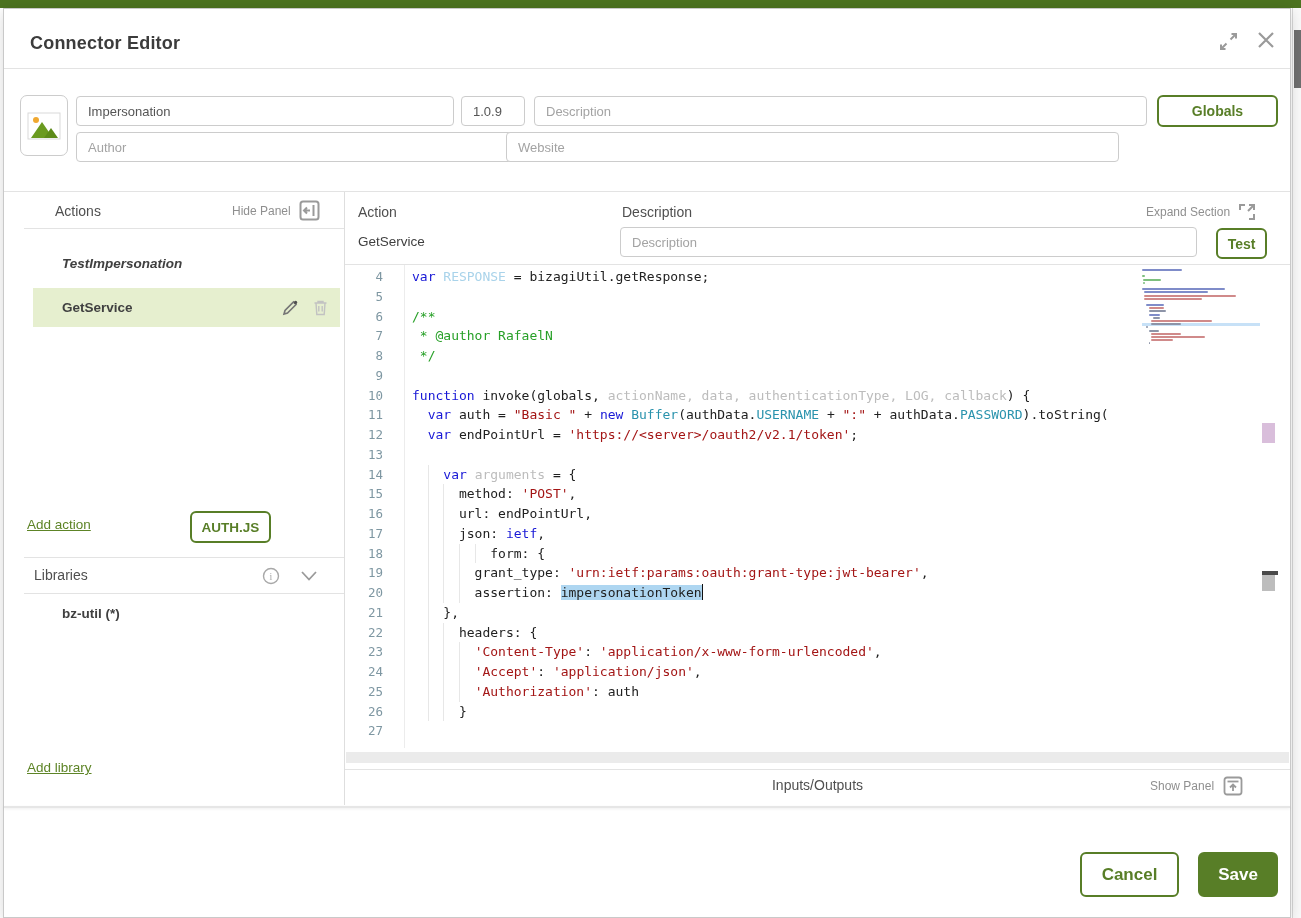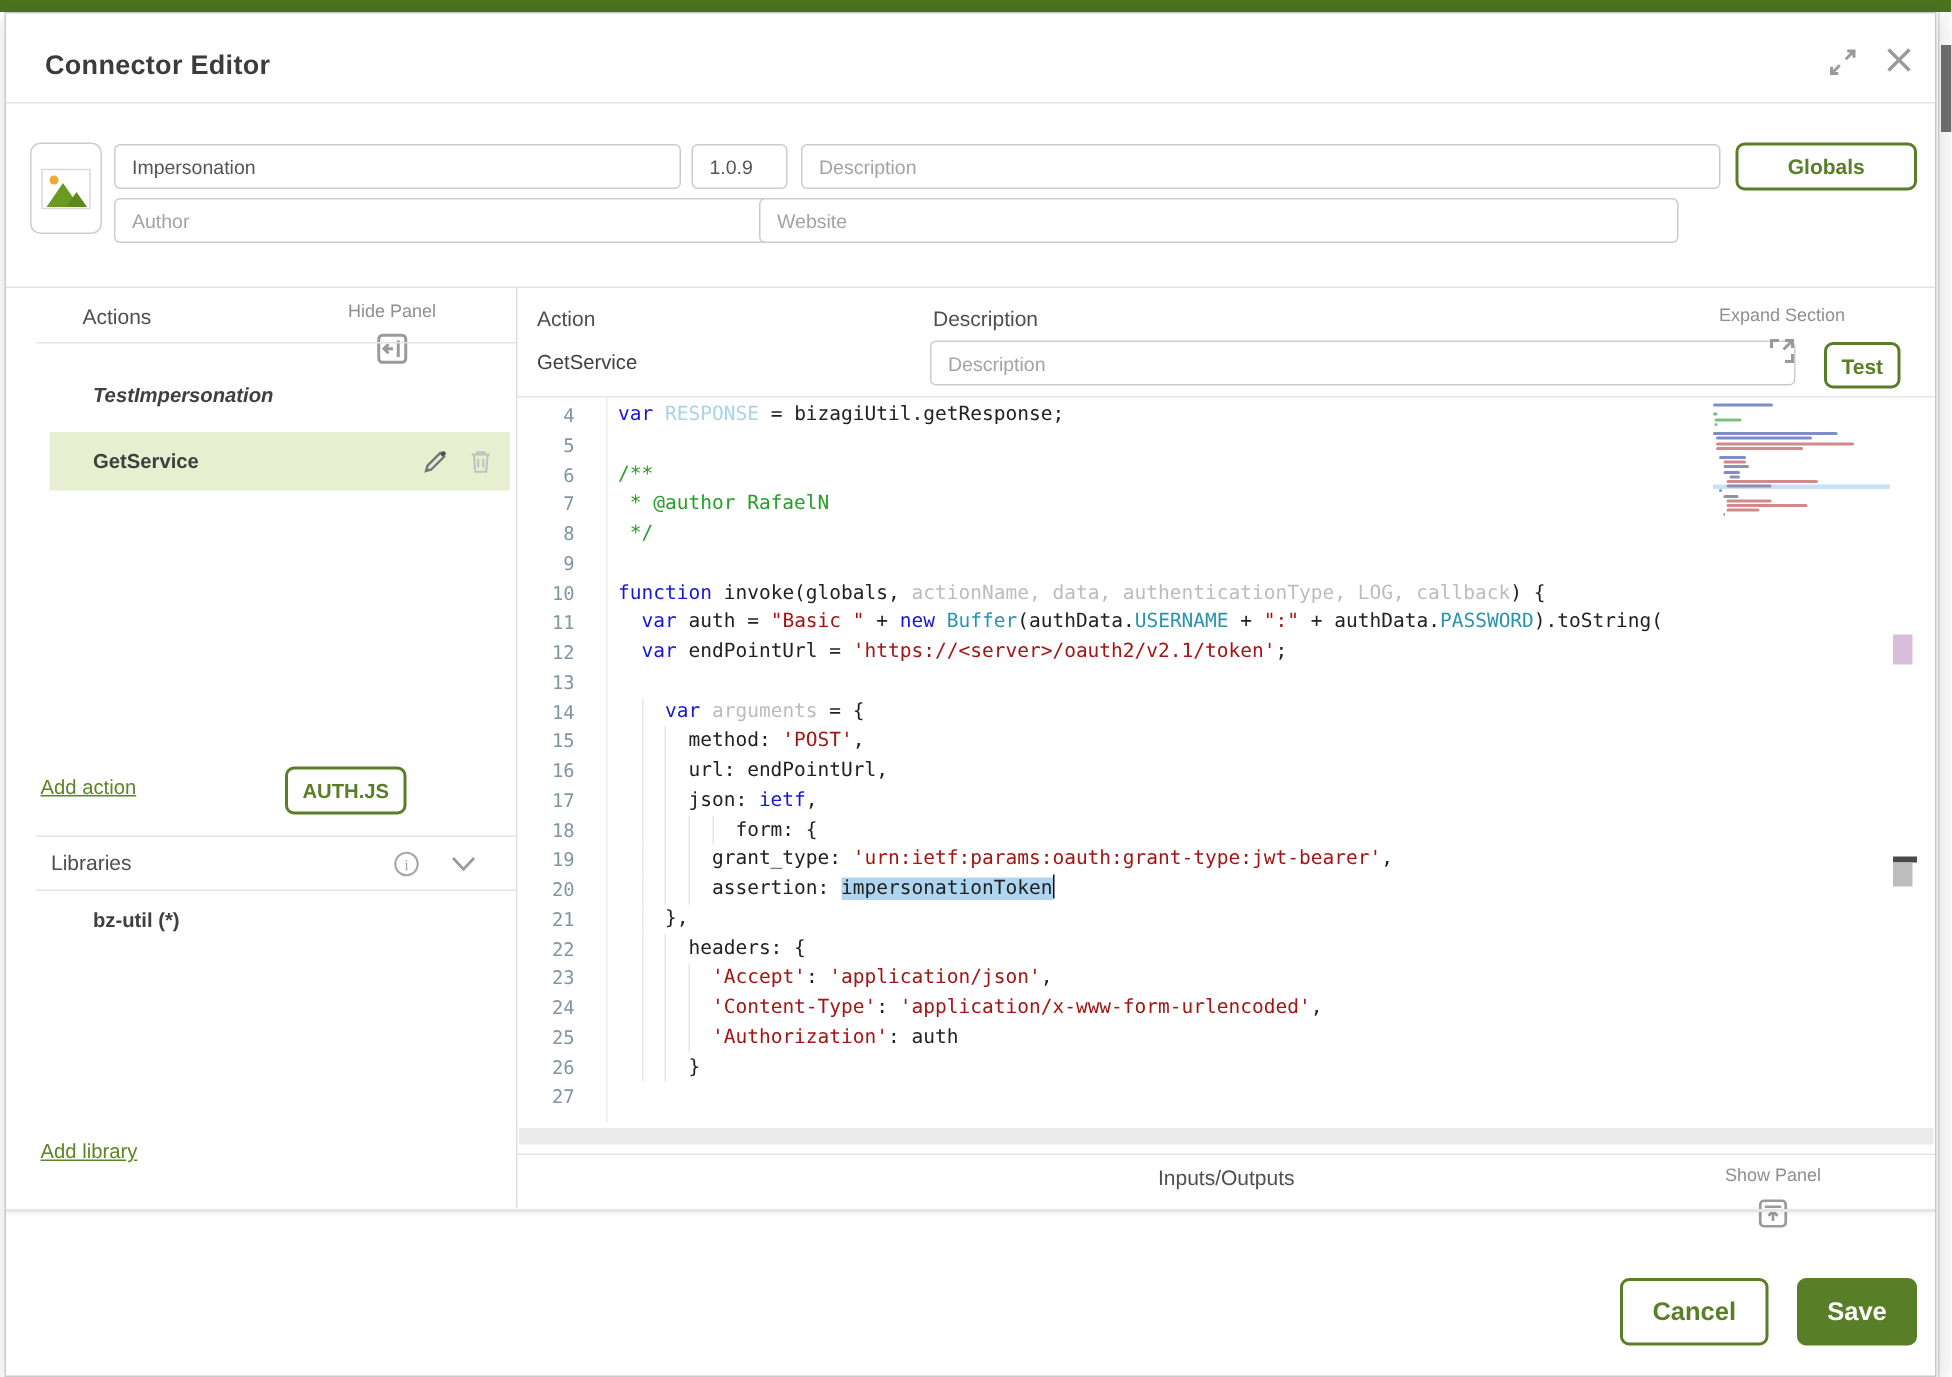--- a/index.html
+++ b/index.html
@@ -9,21 +9,21 @@
     background:#fff; font-family:"Liberation Sans", sans-serif;
   }
   .abs { position:absolute; }
   .topbar { left:0; top:0; width:1301px; height:8px; background:#4c7320; }
   .page-scroll-track { left:1292px; top:8px; width:9px; height:910px; background:#fafafa; border-left:1px solid #d8d8d8; }
   .page-scroll-thumb { left:1294px; top:30px; width:7px; height:58px; background:#6f6f6f; }
   .dialog { left:3px; top:8px; width:1288px; height:910px; background:#fff; border:1px solid #c9c9c9; box-shadow:0 3px 14px rgba(0,0,0,.15); }
   .hr { height:1px; background:#e3e3e3; }
   .vr { width:1px; background:#dedede; }
   .dlg-title { left:30px; top:33px; font-size:18px; font-weight:bold; color:#3c3c3c; letter-spacing:.2px; }
-  .icon-btn { background:none; border:none; padding:0; cursor:pointer;flex-direction:column; }
+  .icon-btn { background:none; border:none; padding:0; cursor:pointer; }
 
   .inp {
     position:absolute; border:1px solid #ccc; border-radius:4px; background:#fff;
     font-family:"Liberation Sans",sans-serif; font-size:13px; color:#555; padding:0 11px; outline:none;
   }
   .inp::placeholder { color:#a3a3a3; }
 
   .btn-outline {
     position:absolute; background:#fff; border:2px solid #587e27; border-radius:6px;
     color:#587e27; font-weight:bold; font-family:"Liberation Sans",sans-serif; cursor:pointer;
@@ -239,22 +239,22 @@
       <div class="code-line"><span class="tk-pl"></span></div>
       <div class="code-line"><span class="guide" style="left: 15.66px;"></span><span class="tk-pl">    </span><span class="tk-kw">var </span><span class="tk-gy">arguments</span><span class="tk-pl"> = {</span></div>
       <div class="code-line"><span class="guide" style="left: 15.66px;"></span><span class="guide" style="left: 31.32px;"></span><span class="tk-pl">      method: </span><span class="tk-str">'POST'</span><span class="tk-pl">,</span></div>
       <div class="code-line"><span class="guide" style="left: 15.66px;"></span><span class="guide" style="left: 31.32px;"></span><span class="tk-pl">      url: endPointUrl,</span></div>
       <div class="code-line"><span class="guide" style="left: 15.66px;"></span><span class="guide" style="left: 31.32px;"></span><span class="tk-pl">      json: </span><span class="tk-kw">ietf</span><span class="tk-pl">,</span></div>
       <div class="code-line"><span class="guide" style="left: 15.66px;"></span><span class="guide" style="left: 31.32px;"></span><span class="guide" style="left: 46.98px;"></span><span class="guide" style="left: 62.64px;"></span><span class="tk-pl">          form: {</span></div>
       <div class="code-line"><span class="guide" style="left: 15.66px;"></span><span class="guide" style="left: 31.32px;"></span><span class="guide" style="left: 46.98px;"></span><span class="tk-pl">        grant_type: </span><span class="tk-str">'urn:ietf:params:oauth:grant-type:jwt-bearer'</span><span class="tk-pl">,</span></div>
       <div class="code-line"><span class="guide" style="left: 15.66px;"></span><span class="guide" style="left: 31.32px;"></span><span class="guide" style="left: 46.98px;"></span><span class="tk-pl">        assertion: </span><span class="tk-sel">impersonationToken</span><span class="cursor"></span></div>
       <div class="code-line"><span class="guide" style="left: 15.66px;"></span><span class="tk-pl">    },</span></div>
       <div class="code-line"><span class="guide" style="left: 15.66px;"></span><span class="guide" style="left: 31.32px;"></span><span class="tk-pl">      headers: {</span></div>
+      <div class="code-line"><span class="guide" style="left: 15.66px;"></span><span class="guide" style="left: 31.32px;"></span><span class="guide" style="left: 46.98px;"></span><span class="tk-pl">        </span><span class="tk-str">'Content-Type'</span><span class="tk-pl">: </span><span class="tk-str">'application/x-www-form-urlencoded'</span><span class="tk-pl">,</span></div>
       <div class="code-line"><span class="guide" style="left: 15.66px;"></span><span class="guide" style="left: 31.32px;"></span><span class="guide" style="left: 46.98px;"></span><span class="tk-pl">        </span><span class="tk-str">'Accept'</span><span class="tk-pl">: </span><span class="tk-str">'application/json'</span><span class="tk-pl">,</span></div>
-      <div class="code-line"><span class="guide" style="left: 15.66px;"></span><span class="guide" style="left: 31.32px;"></span><span class="guide" style="left: 46.98px;"></span><span class="tk-pl">        </span><span class="tk-str">'Content-Type'</span><span class="tk-pl">: </span><span class="tk-str">'application/x-www-form-urlencoded'</span><span class="tk-pl">,</span></div>
       <div class="code-line"><span class="guide" style="left: 15.66px;"></span><span class="guide" style="left: 31.32px;"></span><span class="guide" style="left: 46.98px;"></span><span class="tk-pl">        </span><span class="tk-str">'Authorization'</span><span class="tk-pl">: auth</span></div>
       <div class="code-line"><span class="guide" style="left: 15.66px;"></span><span class="guide" style="left: 31.32px;"></span><span class="tk-pl">      }</span></div>
     </div>
   <div class="minimap">
       <div>
         <div class="mm-row">
           <span class="mm-bar" style="margin-left: 0px; width: 39.9px; background: rgb(127, 140, 201);"></span>
         </div>
         <div class="mm-row"></div>
         <div class="mm-row">

